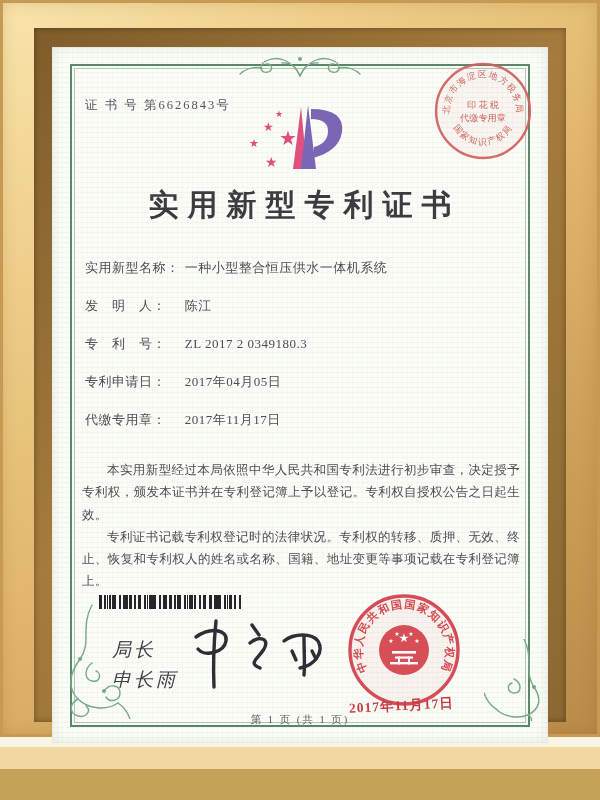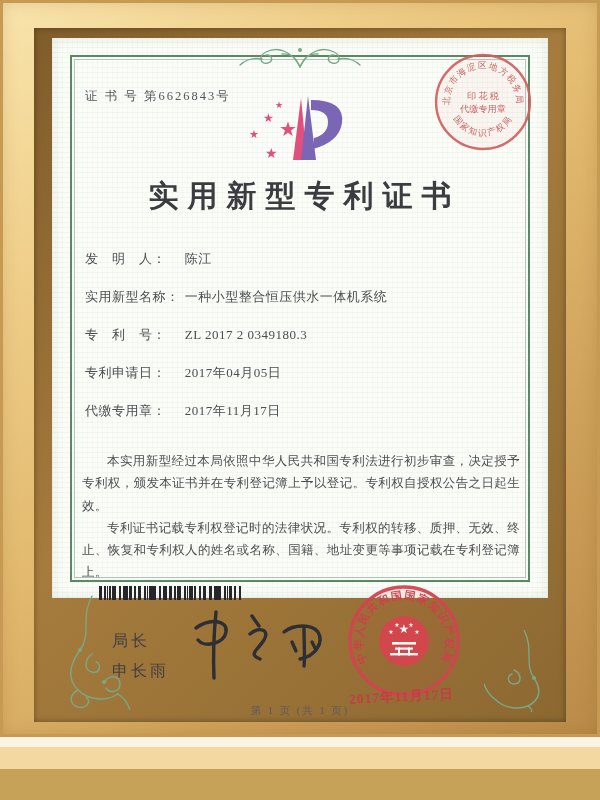--- a/index.html
+++ b/index.html
@@ -19,21 +19,21 @@
     background:linear-gradient(140deg,#f9e5ad 0%,#f0d08c 22%,#e2b96e 48%,#cfa25b 72%,#b98a48 100%);
     box-shadow:inset 0 0 0 3px #c79a54, inset 0 0 18px rgba(120,80,20,.25);
   }
   .frame-dark {
     position:absolute; left:34px; top:28px; right:34px; bottom:78px;
     background:linear-gradient(135deg,#7f5c2a 0%,#a67c3d 45%,#8c6831 100%);
     box-shadow:inset 0 0 6px rgba(0,0,0,.35);
   }
   
   .paper {
-    position:absolute; left:52px; top:38px; width:496px; height:560px;
+    position:absolute; left:52px; top:47px; width:496px; height:696px;
     background-color:#fcfdf8;
     background-image:
       repeating-linear-gradient(0deg, rgba(150,190,160,.10) 0 1px, transparent 1px 5px),
       repeating-linear-gradient(90deg, rgba(150,190,160,.07) 0 1px, transparent 1px 5px);
     box-shadow:inset 0 0 14px rgba(110,140,115,.18);
   }
   .green-border {
     position:absolute; left:18px; top:17px; right:18px; bottom:16px;
     border:2px solid #5a8766;
     box-shadow:inset 0 0 0 2px rgba(255,255,255,.9), inset 0 0 0 3px rgba(90,135,102,.45);
@@ -60,21 +60,21 @@
     margin:0; font-size:12.5px; line-height:1.78; color:#4e4e52;
     text-align:justify; text-indent:2em; letter-spacing:.3px;
   }
   .barcode {
     position:absolute; left:47px; top:548px; width:142px; height:14px;
     background-image:
       repeating-linear-gradient(90deg,#26262a 0 2px,transparent 2px 5px),
       repeating-linear-gradient(90deg,#26262a 0 1px,transparent 1px 8px),
       repeating-linear-gradient(90deg,#26262a 0 3px,transparent 3px 13px);
   }
-  .signer { position:absolute; left:60px; top:588px; font-size:16px; color:#3f3f44; line-height:30px; letter-spacing:3px; }
+  .signer { position:absolute; left:60px; top:588px; font-size:19px; color:#3f3f44; line-height:30px; letter-spacing:3px;font-style:italic; }
   .signature { position:absolute; left:128px; top:566px; width:160px; height:86px; }
   .office-seal { position:absolute; left:294px; top:545px; width:116px; height:116px; opacity:.95; }
   .seal-date {
     position:absolute; left:297px; top:650px; transform:rotate(-3deg);
     font-size:13.5px; font-weight:600; color:#c53d45; letter-spacing:1px; white-space:nowrap;
   }
   .footer {
     position:absolute; left:0; right:0; top:666px; text-align:center;
     font-size:10.5px; color:#5a5a5e; letter-spacing:2px;
   }
@@ -158,26 +158,26 @@
         </text>
         <text x="50" y="47" font-size="9" fill="#c85555" text-anchor="middle">印 花 税</text>
         <text x="50" y="60" font-size="9" fill="#c85555" text-anchor="middle">代缴专用章</text>
       </svg>
     </div>
 
     <div class="title">实用新型专利证书</div>
 
     <div class="fields">
       <div class="field">
+        <span class="lbl">实用新型名称：</span>
+        <span>一种小型整合恒压供水一体机系统</span>
+      </div>
+      <div class="field">
         <span class="lbl">发　明　人：</span>
         <span>陈江</span>
-      </div>
-      <div class="field">
-        <span class="lbl">实用新型名称：</span>
-        <span>一种小型整合恒压供水一体机系统</span>
       </div>
       <div class="field">
         <span class="lbl">专　利　号：</span>
         <span>ZL 2017 2 0349180.3</span>
       </div>
       <div class="field">
         <span class="lbl">专利申请日：</span>
         <span>2017年04月05日</span>
       </div>
       <div class="field">

